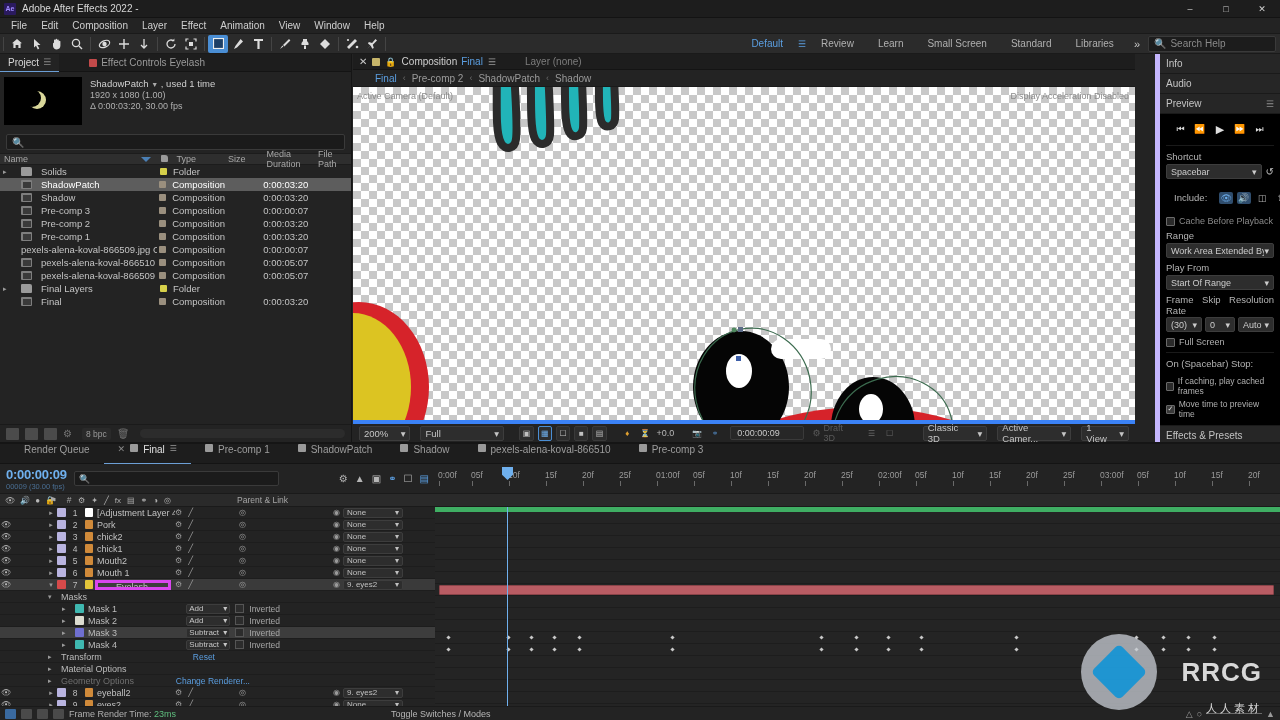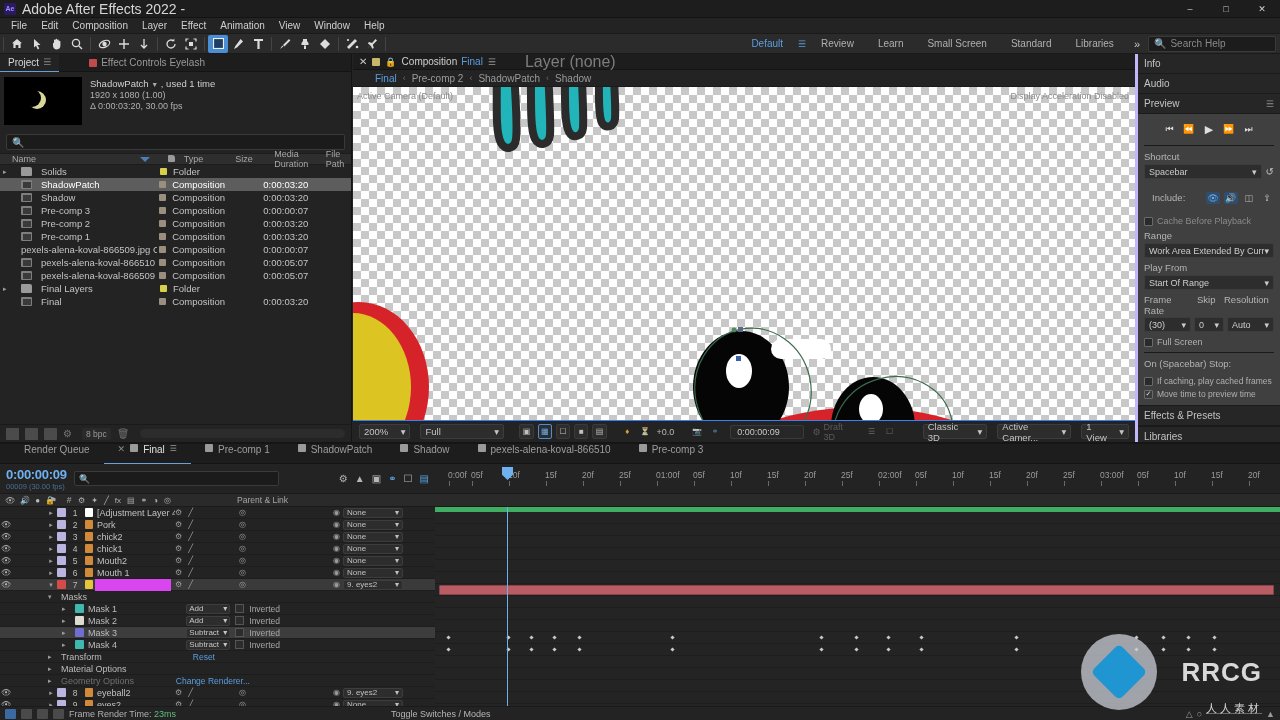--- a/index.html
+++ b/index.html
@@ -11,21 +11,21 @@
     color:#c8c8c8;
     -webkit-font-smoothing:antialiased;
   }
   .app { position:relative; width:1280px; height:720px; background:#232323; }
 
   
   .titlebar { height:18px; background:#1d1d1d; display:flex; align-items:center;
      border-bottom:1px solid #131313; }
   .ae-logo { width:12px;height:12px;background:#2a1a5e;color:#a18cff;margin:0 6px 0 4px;
      font-size:7px;display:flex;align-items:center;justify-content:center;font-weight:bold;border-radius:1px;}
-  .title-text { font-size:14px; color:#d6d6d6; }
+  .title-text { font-size:10px; color:#d6d6d6; }
   .win-btns { margin-left:auto; display:flex; }
   .win-btn { width:36px;height:18px;display:flex;align-items:center;justify-content:center;
      font-size:9px;color:#d0d0d0; }
 
   
   .menubar { height:16px; background:#232323; display:flex; align-items:center; padding-left:4px;
      border-bottom:1px solid #1a1a1a; }
   .menuitem { padding:0 7px; font-size:10px; color:#cfcfcf; line-height:16px; }
 
   
@@ -64,21 +64,21 @@
   .moon:after{content:'';position:absolute;left:-5px;top:-2px;width:18px;height:18px;border-radius:50%;background:#000;}
   .pinfo-lines { font-size:9.5px; color:#c0c0c0; line-height:11px; padding-top:1px; }
   .pinfo-lines .l1 { color:#d0d0d0; }
   .pinfo-lines .dim, .pinfo-lines .dur { color:#b0b0b0; font-size:9px; }
 
   .projsearch { margin:4px 6px 3px 6px; height:16px; background:#1b1b1b; border:1px solid #3a3a3a;
      border-radius:2px; display:flex; align-items:center; padding:0 5px; color:#7a7a7a; font-size:10px; }
 
   .proj-colhead { height:12px; background:#2e2e2e; display:flex; align-items:center; font-size:9px;
      color:#a8a8a8; border-top:1px solid #1c1c1c; border-bottom:1px solid #1c1c1c; position:relative;}
-  .proj-colhead .c { padding-left:12px; }
+  .proj-colhead .c { padding-left:4px; }
   .c-name{width:172px;display:flex;align-items:center;}
   .c-tag{width:16px;}
   .c-type{width:56px;}
   .c-size{width:42px;}
   .c-dur{width:56px;}
   .c-path{width:40px;}
   .tri-down{ width:0;height:0;border-left:5px solid transparent;border-right:5px solid transparent;
      border-top:5px solid #4a7fb5; margin-left:auto;margin-right:6px;}
 
   .projlist { flex:1; overflow:hidden; }
@@ -102,47 +102,47 @@
   .bpc { font-size:8.5px;color:#999;background:#2a2a2a;padding:1px 4px;border-radius:2px;}
   .pb-bar { flex:1;height:9px;background:#2c2c2c;border-radius:5px;margin-left:4px; }
 
   
   .viewer { position:absolute; left:353px; top:0; right:145px; bottom:278px; background:#1d1d1d;
      display:flex; flex-direction:column; }
   .vtabbar { height:16px; background:#1d1d1d; display:flex; align-items:center; gap:5px; padding-left:6px;
      border-bottom:1px solid #141414; }
   .vtab { display:flex;align-items:center;gap:4px;font-size:10px;color:#cfcfcf; }
   .vtab .accent { color:#5b9ee0; }
-  .vlayer-lbl { margin-left:24px; color:#7d7d7d; font-size:16px; }
+  .vlayer-lbl { margin-left:24px; color:#7d7d7d; font-size:10px; }
   .breadcrumb { height:17px; background:#232323; display:flex; align-items:center; gap:6px; padding-left:22px;
      font-size:10px; color:#9a9a9a; border-bottom:1px solid #1a1a1a;}
   .breadcrumb .cur { color:#5b9ee0; }
   .breadcrumb .sep { color:#6a6a6a; font-size:9px; }
 
   .canvas { flex:1; position:relative; overflow:hidden;
      background-image:
        linear-gradient(45deg,#c8c8c8 25%,transparent 25%,transparent 75%,#c8c8c8 75%),
        linear-gradient(45deg,#c8c8c8 25%,#fff 25%,#fff 75%,#c8c8c8 75%);
      background-size:16px 16px; background-position:0 0,8px 8px; }
   .cam-lbl { position:absolute; left:4px; top:4px; font-size:9px; color:#8a8a8a; z-index:6;}
   .acc-lbl { position:absolute; right:6px; top:4px; font-size:9px; color:#8a8a8a; z-index:6;}
 
   .vbottom { height:22px; background:#232323; display:flex; align-items:center; gap:4px; padding:0 6px;
-     border-top:1px solid #3b82f6;}
+     border-top:4px solid #3b82f6;}
   .vsel { height:15px; background:#2d2d2d; border:1px solid #3d3d3d; border-radius:2px; color:#c5c5c5;
      font-size:9.5px; display:flex; align-items:center; justify-content:space-between; padding:0 4px; gap:6px;}
   .vbtn { width:15px;height:15px;background:#2d2d2d;border:1px solid #3a3a3a;border-radius:2px;
      display:flex;align-items:center;justify-content:center;color:#c0c0c0;font-size:8px;}
   .vbtn.on { border-color:#4a8ed4; color:#6fb0ee;}
   .tfield { height:14px;background:#272727;border:1px solid #3a3a3a;border-radius:2px;color:#c8c8c8;
      font-size:9px;display:flex;align-items:center;padding:0 6px;}
 
   
-  .rightpanel { position:absolute; right:0; top:0; width:145px; bottom:278px; background:#404040;
-     border-left:3px solid #c4b5fd; overflow:hidden;}
+  .rightpanel { position:absolute; right:0; top:0; width:125px; bottom:278px; background:#000000;
+     border-left:5px solid #c4b5fd; overflow:hidden;}
   .rsec { height:20px; display:flex; align-items:center; padding:0 6px; font-size:10px; color:#c4c4c4;
      border-bottom:1px solid #1a1a1a; background:#262626;}
   .rsec .hamb { margin-left:auto; font-size:9px; color:#909090;}
   .rbody { padding:4px 6px 6px 6px; }
   .transport { display:flex; align-items:center; justify-content:center; gap:10px; height:22px; color:#dedede;
      font-size:9px;}
   .rlbl { font-size:9.5px; color:#b4b4b4; margin:4px 0 2px 0;}
   .rsel { height:15px;background:#2d2d2d;border:1px solid #3d3d3d;border-radius:2px;color:#ccc;font-size:9px;
      display:flex;align-items:center;justify-content:space-between;padding:0 4px;}
   .rrow { display:flex; align-items:center; gap:4px; }
@@ -198,21 +198,21 @@
   .l-eye { width:12px; text-align:center; color:#b9b9b9; font-size:8px;}
   .l-x2 { width:12px; }
   .l-x3 { width:12px; }
   .l-x4 { width:10px; }
   .l-tw { width:10px; color:#9a9a9a; font-size:7px; text-align:center;}
   .l-col { width:11px; display:flex; justify-content:center;}
   .l-col i { width:9px;height:9px;border-radius:1px;display:block;}
   .l-num { width:16px; text-align:center; color:#bdbdbd; font-size:8.5px;}
   .l-ic { width:12px; display:flex; justify-content:center;}
   .l-nm { flex:1; padding-left:2px; white-space:nowrap; overflow:hidden;}
-  .l-nm.boxed { background:#3d3d3d; border:6px solid #d946ef; padding:0 18px; margin-right:4px; height:10px; line-height:9px;}
+  .l-nm.boxed { background:#3d3d3d; border:3px solid #d946ef; padding:0 18px; margin-right:4px; height:10px; line-height:9px;}
   .l-sw { width:155px; display:flex; align-items:center; gap:6px; color:#9c9c9c; font-size:8px;}
   .l-par { width:105px; display:flex; align-items:center; gap:3px; padding-left:3px;}
   .psel { width:60px;height:10px;background:#2d2d2d;border:1px solid #3d3d3d;border-radius:2px;
      font-size:8px;color:#c0c0c0;display:flex;align-items:center;justify-content:space-between;padding:0 3px;}
   .pat { color:#9a9a9a; font-size:8px;}
 
   
   .prow2 { height:12px; display:flex; align-items:center; font-size:9px; color:#bcbcbc;
      border-bottom:1px solid #1d1d1d;}
   .prow2.sel { background:#3d3d3d; }
@@ -879,21 +879,21 @@
             <span style="font-size:10px">⚙</span>
             <span style="font-size:10px">▲</span>
             <span style="font-size:10px">▣</span>
             <span style="font-size:10px;color:#5b9ee0">⚭</span>
             <span style="font-size:10px">☐</span>
             <span style="font-size:10px;color:#5b9ee0">▤</span>
           </div>
         </div>
         <div class="tc-right">
           <div class="ruler" id="ruler">
-              <span class="rtick" style="left: 14px;">0:00f<i></i></span>
+              <span class="rtick" style="left: 4px;">0:00f<i></i></span>
               <span class="rtick" style="left: 37px;">05f<i></i></span>
               <span class="rtick" style="left: 74px;">10f<i></i></span>
               <span class="rtick" style="left: 111px;">15f<i></i></span>
               <span class="rtick" style="left: 148px;">20f<i></i></span>
               <span class="rtick" style="left: 185px;">25f<i></i></span>
               <span class="rtick" style="left: 222px;">01:00f<i></i></span>
               <span class="rtick" style="left: 259px;">05f<i></i></span>
               <span class="rtick" style="left: 296px;">10f<i></i></span>
               <span class="rtick" style="left: 333px;">15f<i></i></span>
               <span class="rtick" style="left: 370px;">20f<i></i></span>

